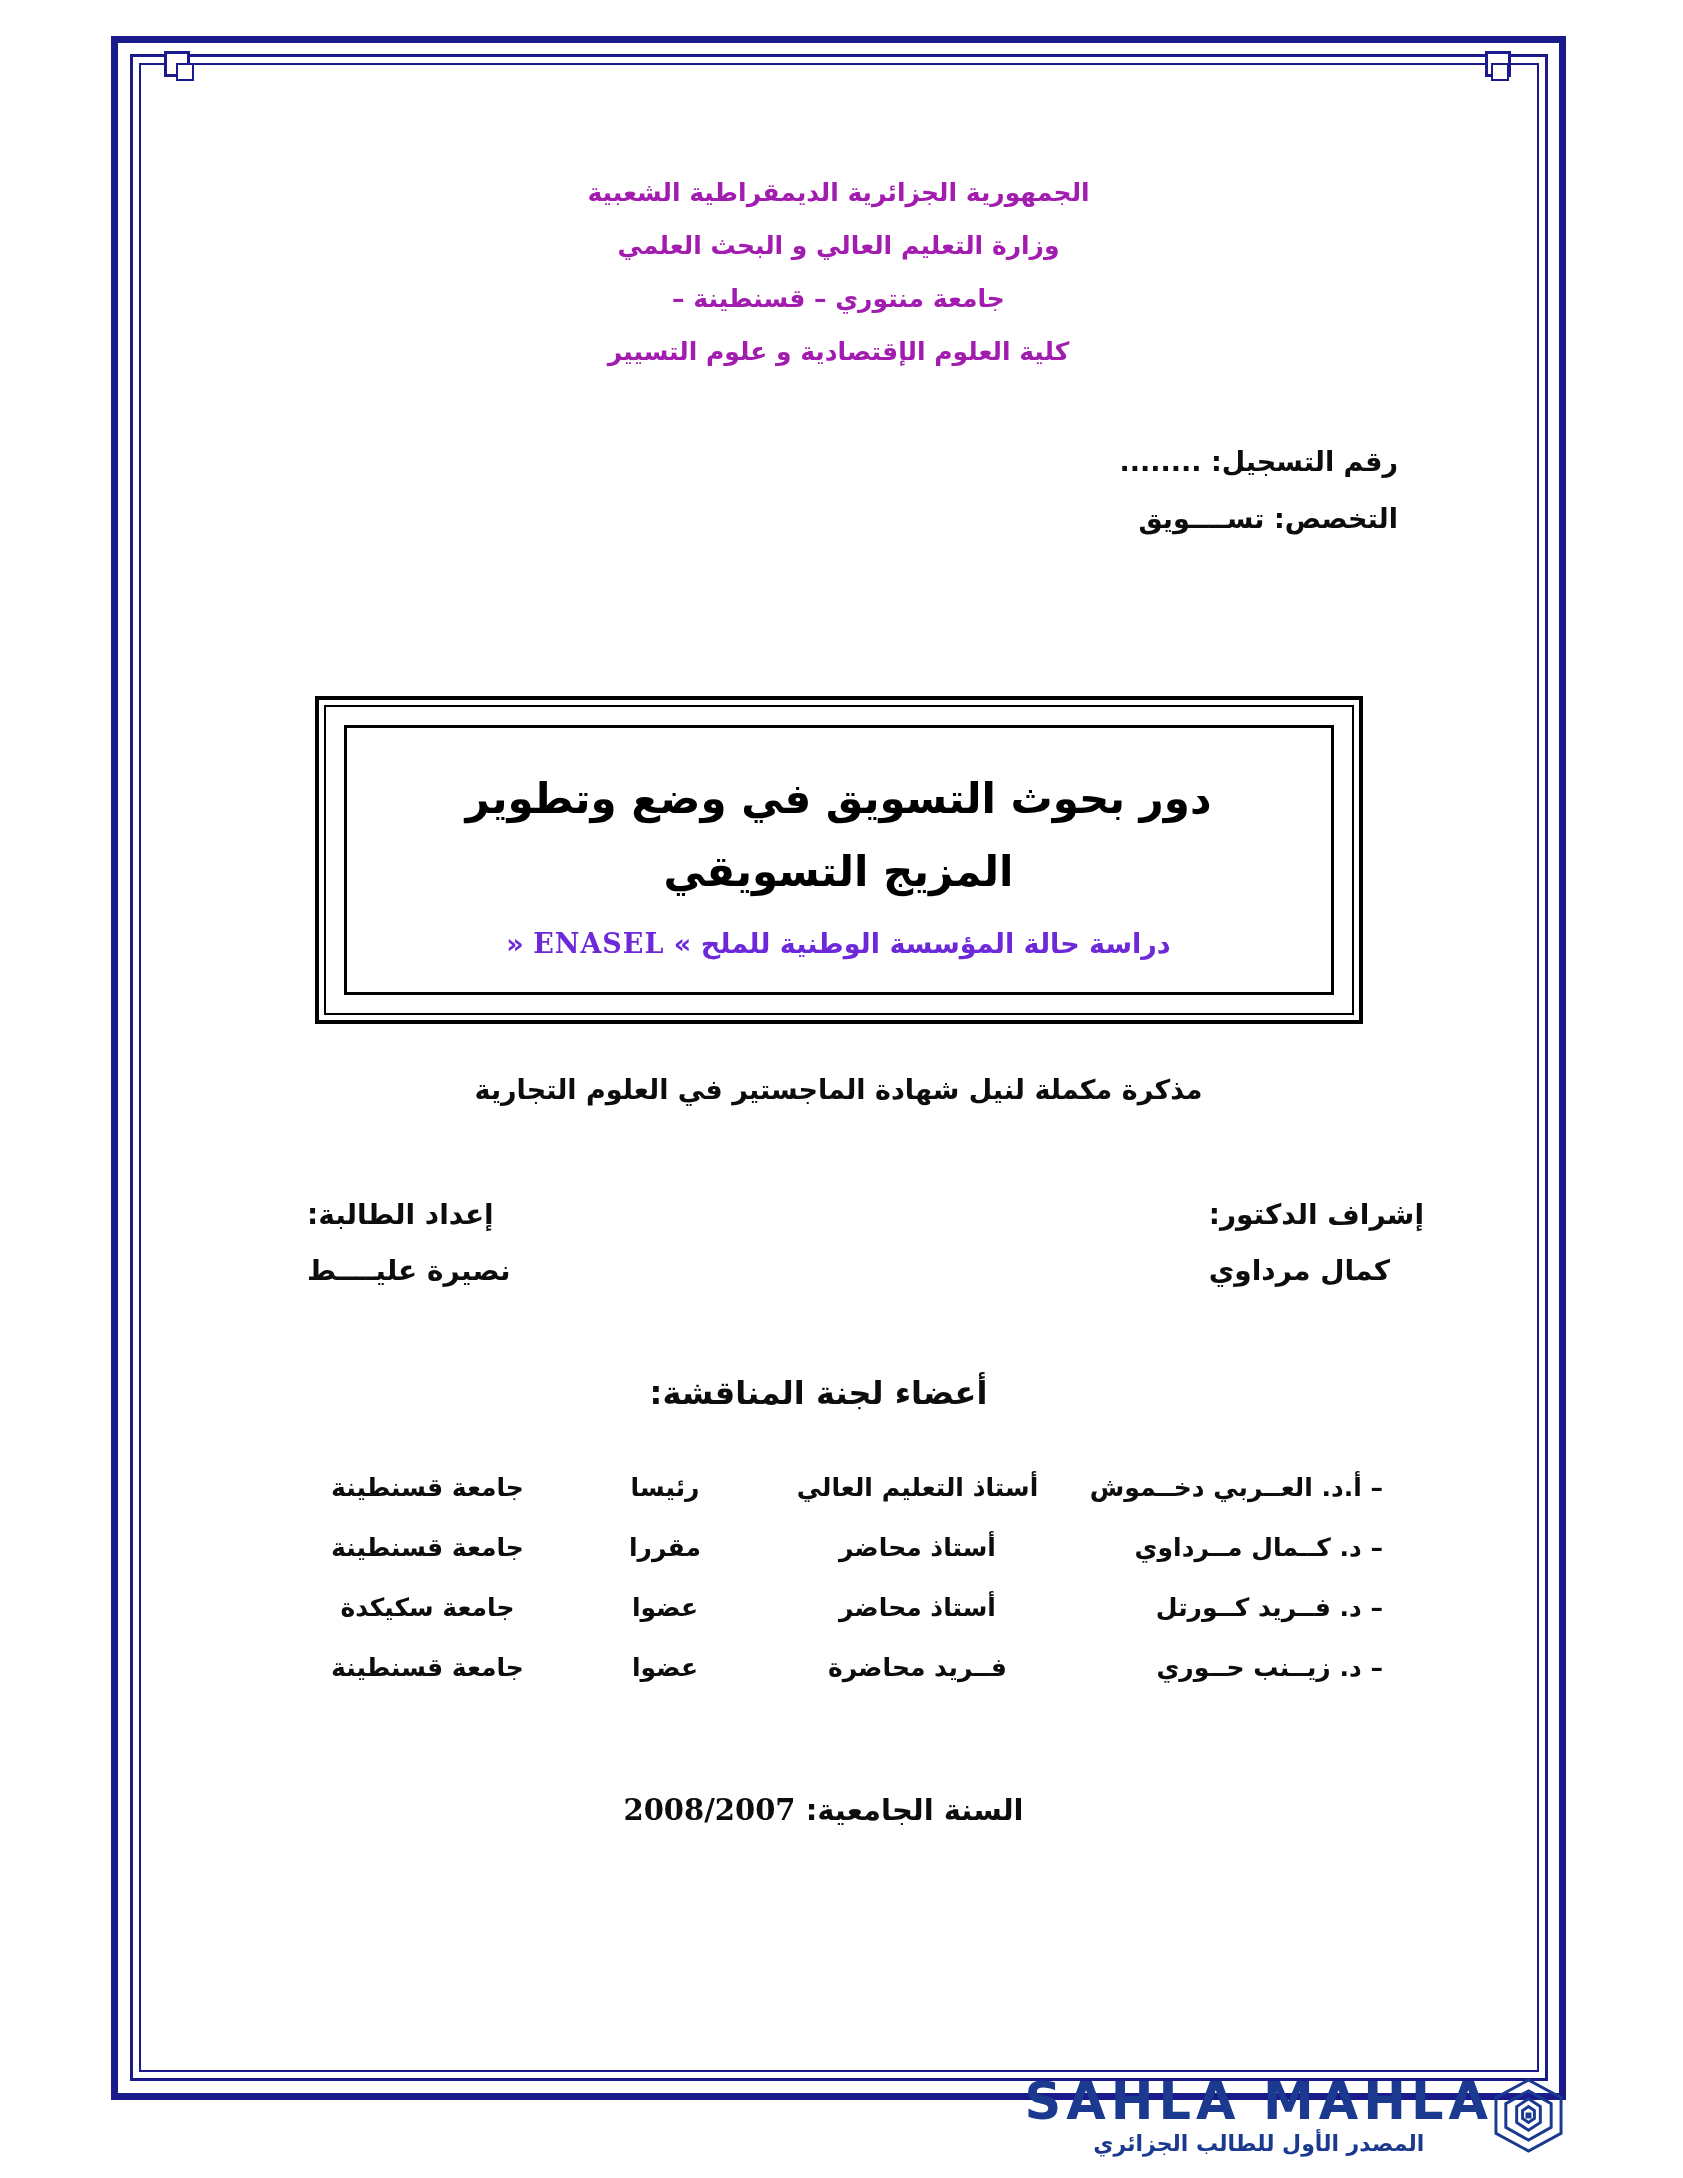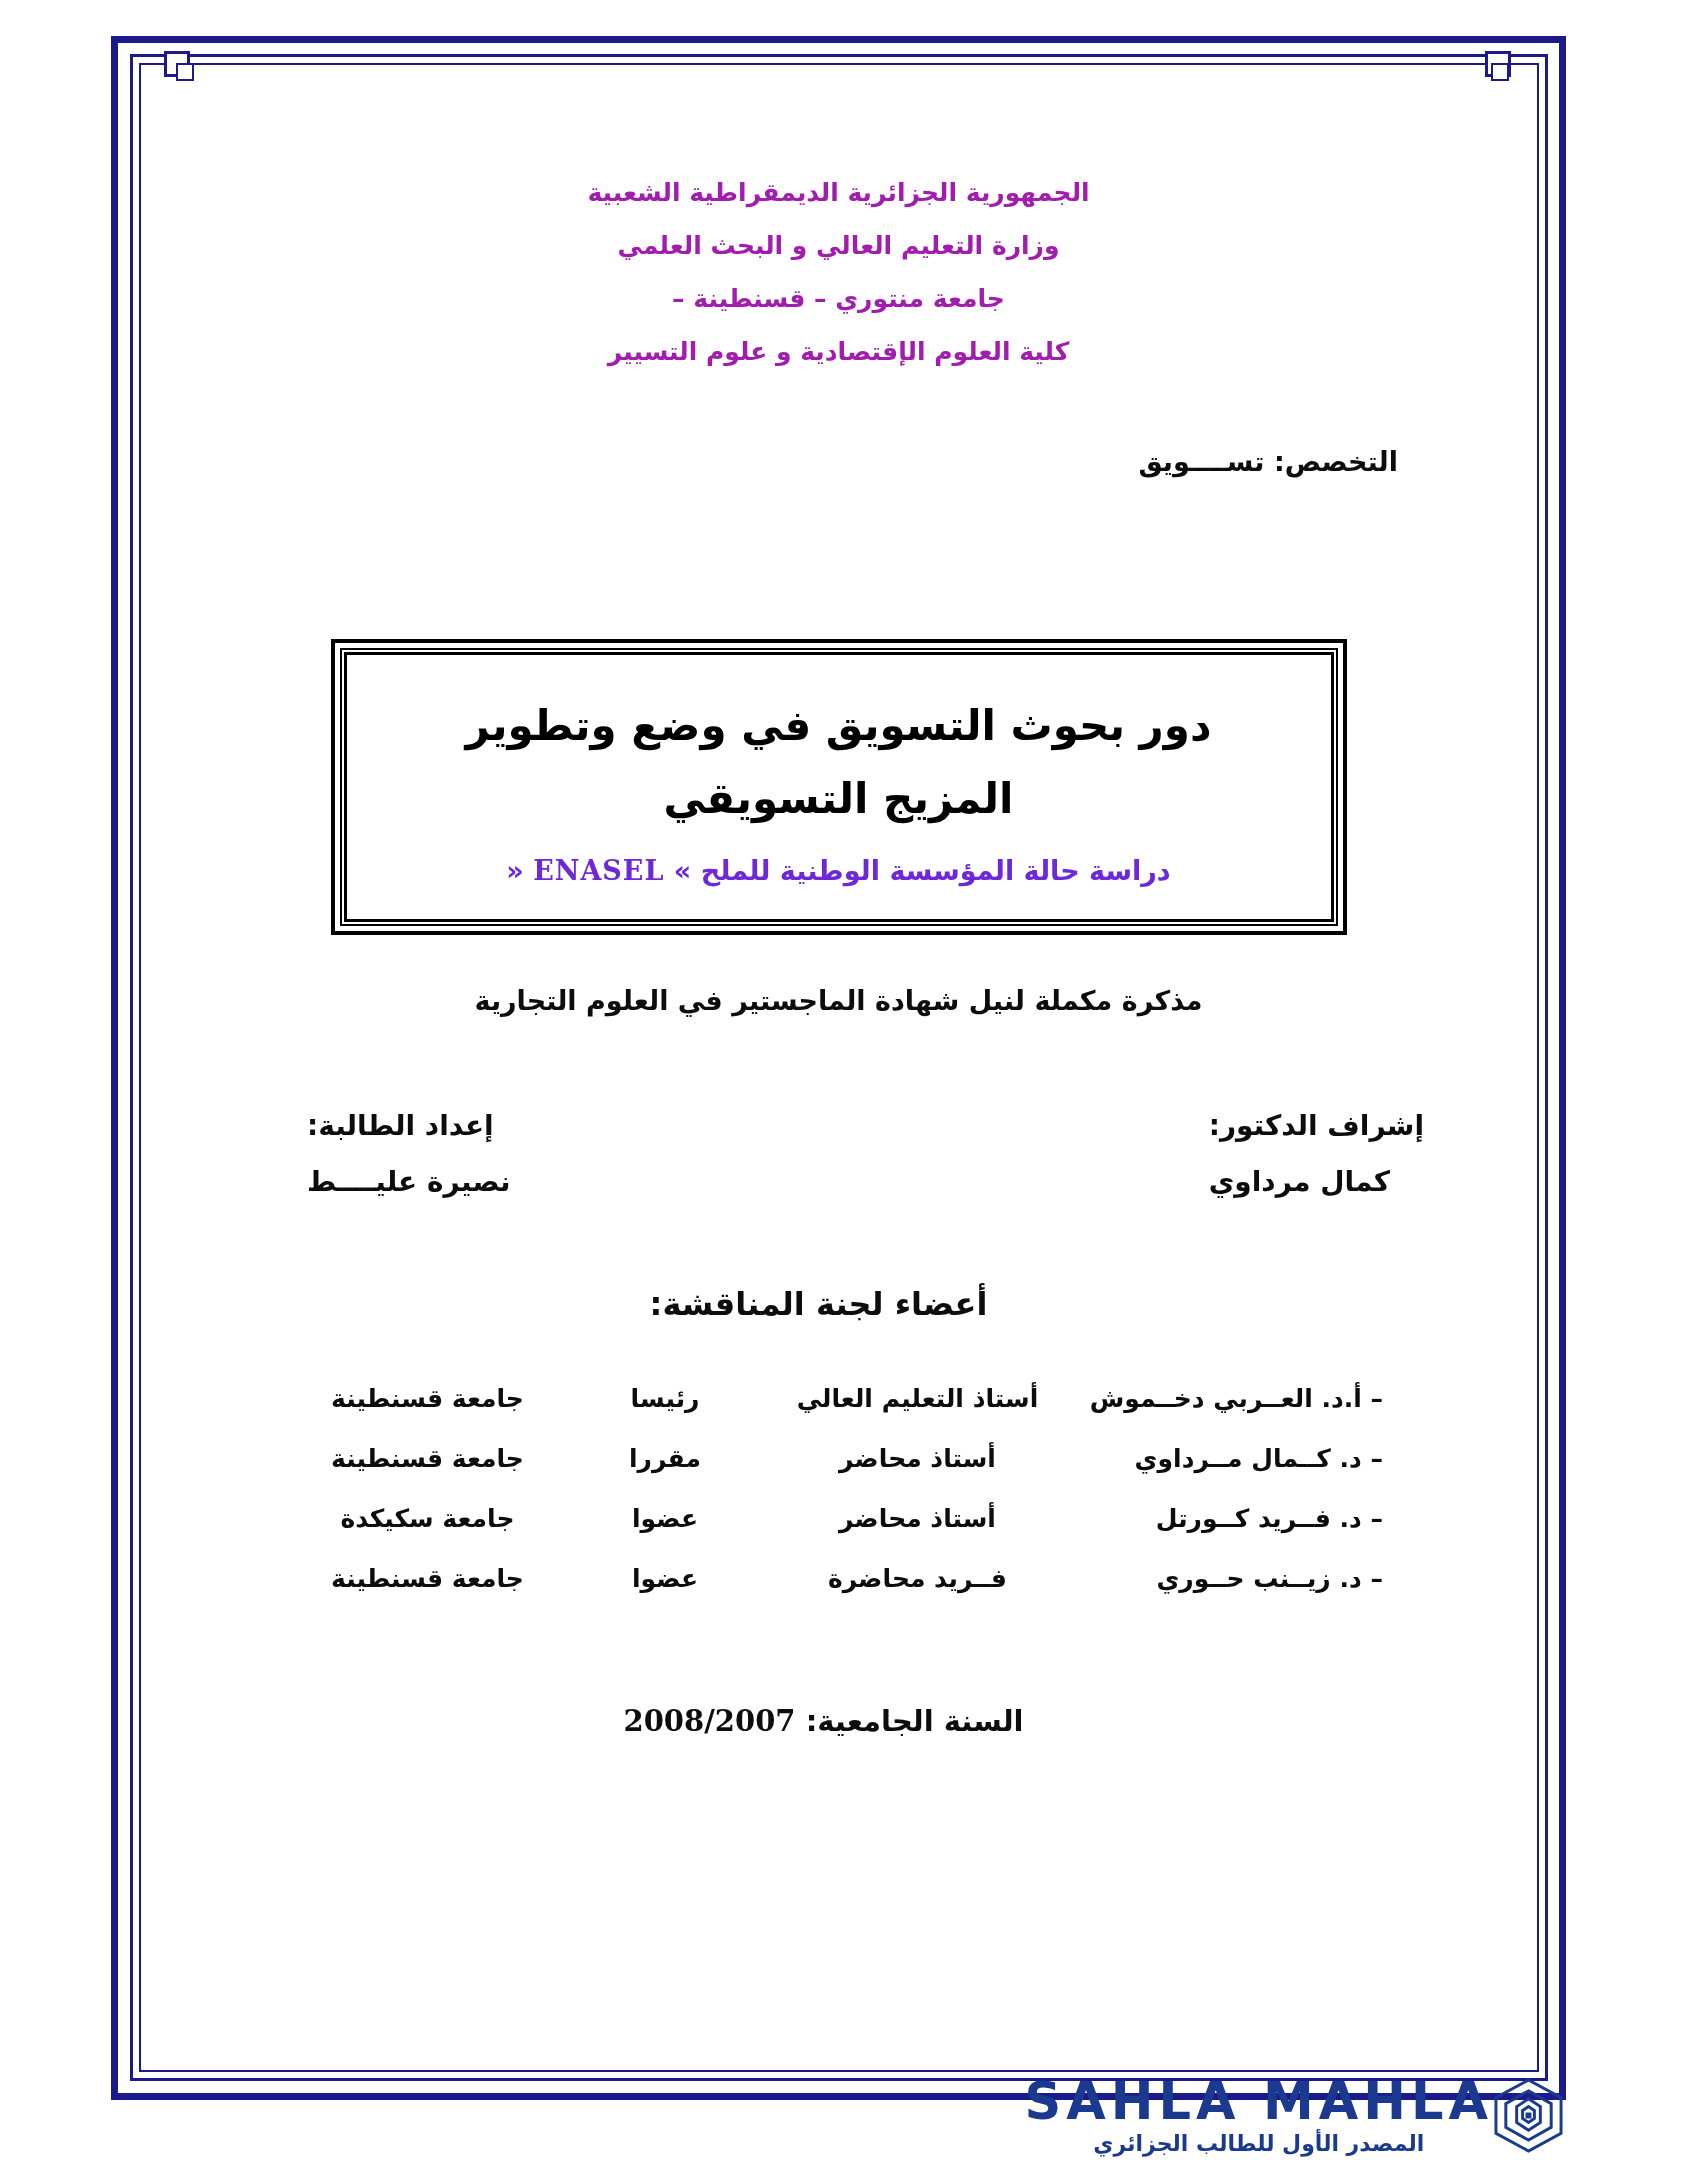--- a/index.html
+++ b/index.html
@@ -89,21 +89,21 @@
     display:flex;
     justify-content:center;
   }
   .title-box-outer{
     border:4px solid #000;
     padding:5px;
     background:#fff;
   }
   .title-box-mid{
     border:2px solid #000;
-    padding:2px;
+    padding:18px;
   }
   .title-box{
     border:3px solid #000;
     width:990px;
     box-sizing:border-box;
     padding:34px 26px 26px;
     text-align:center;
   }
   .title-main{
     font-size:42px;
@@ -245,20 +245,24 @@
 <div class="sheet">
 
   <div class="uni-header">
     <div class="line">الجمهورية الجزائرية الديمقراطية الشعبية</div>
     <div class="line">وزارة التعليم العالي و البحث العلمي</div>
     <div class="line">جامعة منتوري – قسنطينة –</div>
     <div class="line">كلية العلوم الإقتصادية و علوم التسيير</div>
   </div>
 
   <div class="reg-block">
+    <div class="line">
+      <span>رقم التسجيل:</span>
+      <span class="reg-dots">........</span>
+    </div>
     <div class="line">
       <span>التخصص:</span>
       <span>تســــويق</span>
     </div>
   </div>
 
   <div class="title-wrap">
     <div class="title-box-outer">
       <div class="title-box-mid">
         <div class="title-box">

